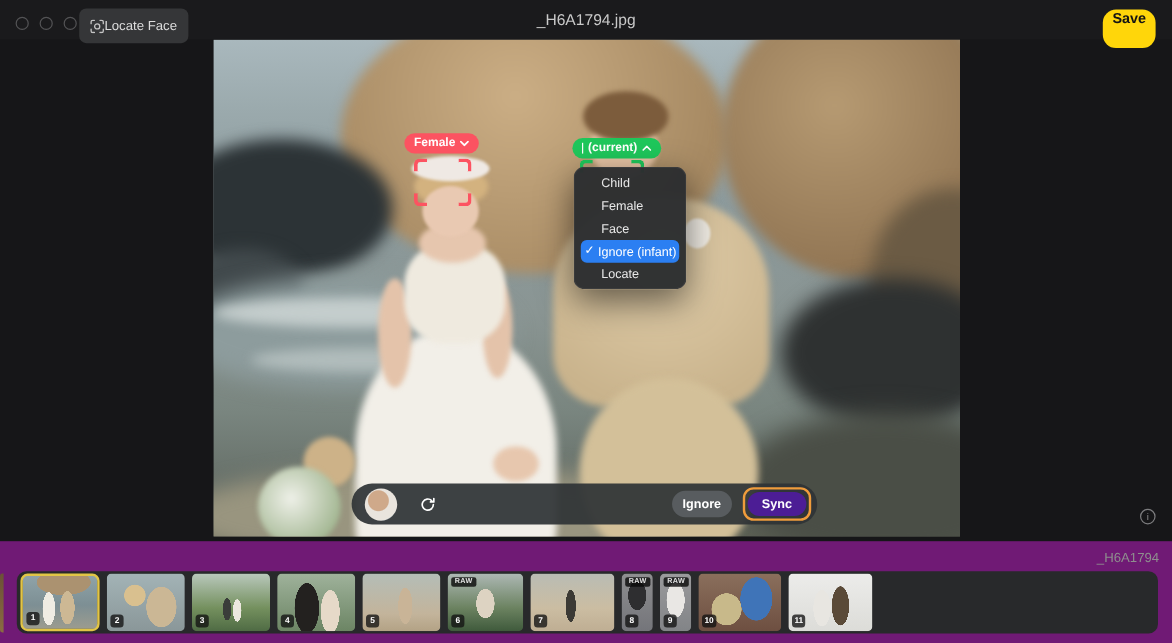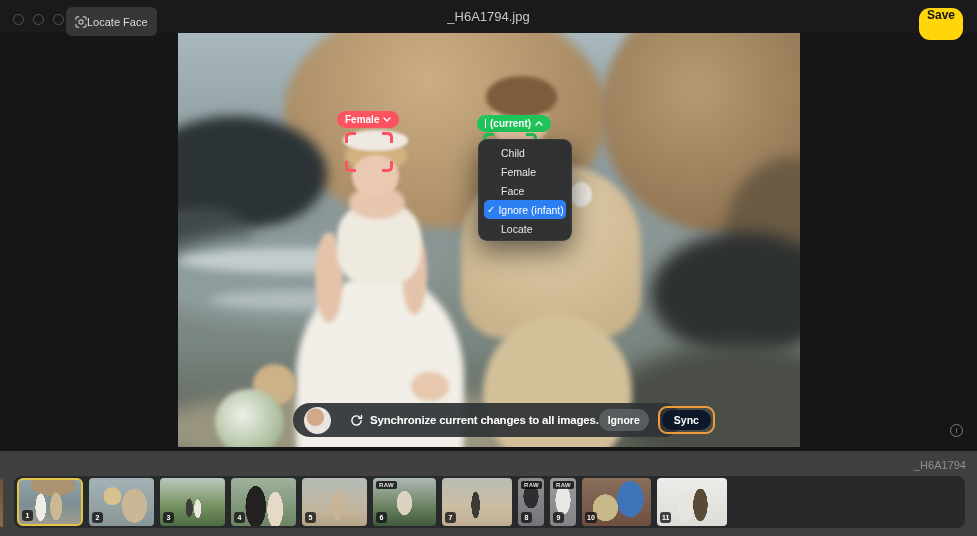--- a/index.html
+++ b/index.html
@@ -53,27 +53,27 @@
   
   #sync-bar{position:absolute;left:293px;top:403px;width:388px;height:34px;z-index:8;
     background:rgba(47,52,54,0.93);border-radius:17px;display:flex;align-items:center;}
   #sync-avatar{width:27px;height:27px;margin-left:11px;border-radius:50%;flex:none;overflow:hidden;
     background:radial-gradient(circle at 42% 38%,#cfa98a 0 36%,#e9e4dd 40% 72%,#b9c1c4 76%);}
   #refresh-icon{margin-left:19px;flex:none;display:flex;}
   #sync-msg{margin-left:7px;color:#fff;font-size:11.5px;font-weight:700;letter-spacing:-0.2px;white-space:nowrap;}
   #ignore-btn{margin-left:auto;background:#585c5f;color:#fff;font-size:10.5px;font-weight:600;
     padding:5px 9px;border-radius:12px;cursor:pointer;}
   #sync-wrap{margin:0 5px 0 9px;border:2px solid var(--sync-orange);border-radius:9px;padding:2px;cursor:pointer;}
-  #sync-btn{background:#0f172a;color:#fff;font-size:10.5px;font-weight:600;padding:4px 12px;border-radius:11px;}
+  #sync-btn{background:#4c1d95;color:#fff;font-size:10.5px;font-weight:600;padding:4px 12px;border-radius:11px;}
 
   #info-icon{position:absolute;left:950px;top:424px;width:13px;height:13px;border:1px solid #7d7d7f;
     border-radius:50%;color:#8f8f91;font-size:8px;display:flex;align-items:center;justify-content:center;z-index:9;cursor:pointer;}
 
   
-  #bottom-panel{position:absolute;left:0;top:451px;width:977px;height:85px;background:#404040;}
+  #bottom-panel{position:absolute;left:0;top:451px;width:977px;height:85px;background:#701a75;}
   #film-name{position:absolute;right:11px;top:8px;color:#8e8e8e;font-size:11px;}
   #film-track{position:absolute;left:14px;top:25px;width:951px;height:52px;background:#28292b;border-radius:8px;
     display:flex;align-items:center;gap:6px;padding-left:3px;overflow:hidden;}
   #edge-sliver{position:absolute;left:0;top:27px;width:3px;height:49px;border-radius:2px 0 0 2px;
     background:linear-gradient(180deg,#6b5136,#8a6b42);}
   .th{position:relative;height:48px;flex:none;border-radius:4px;background-size:cover;cursor:pointer;overflow:hidden;}
   .th.sel{border:2px solid #e2c546;border-radius:6px;}
   .num{position:absolute;left:3px;bottom:3px;min-width:11px;height:11px;padding:0 2px;background:rgba(18,18,18,0.78);
     border-radius:3px;color:#fff;font-size:7px;font-weight:700;display:flex;align-items:center;justify-content:center;}
   .rawb{position:absolute;left:3px;top:3px;padding:1px 3px;background:rgba(8,8,8,0.8);
@@ -227,21 +227,20 @@
 </div>
 
 <div id="sync-bar">
   <div id="sync-avatar"></div>
   <span id="refresh-icon">
     <svg width="13" height="13" viewBox="0 0 14 14" fill="none">
       <path d="M12 7a5 5 0 1 1-1.5-3.6" stroke="#fff" stroke-width="1.5" stroke-linecap="round"></path>
       <path d="M12.4 1.6v3h-3" stroke="#fff" stroke-width="1.5" stroke-linecap="round" stroke-linejoin="round"></path>
     </svg>
   </span>
-  <span id="sync-msg">Synchronize current changes to all images.</span>
   <div id="ignore-btn">
     <span>Ignore</span>
   </div>
   <div id="sync-wrap">
     <div id="sync-btn">
       <span>Sync</span>
     </div>
   </div>
 </div>
 

